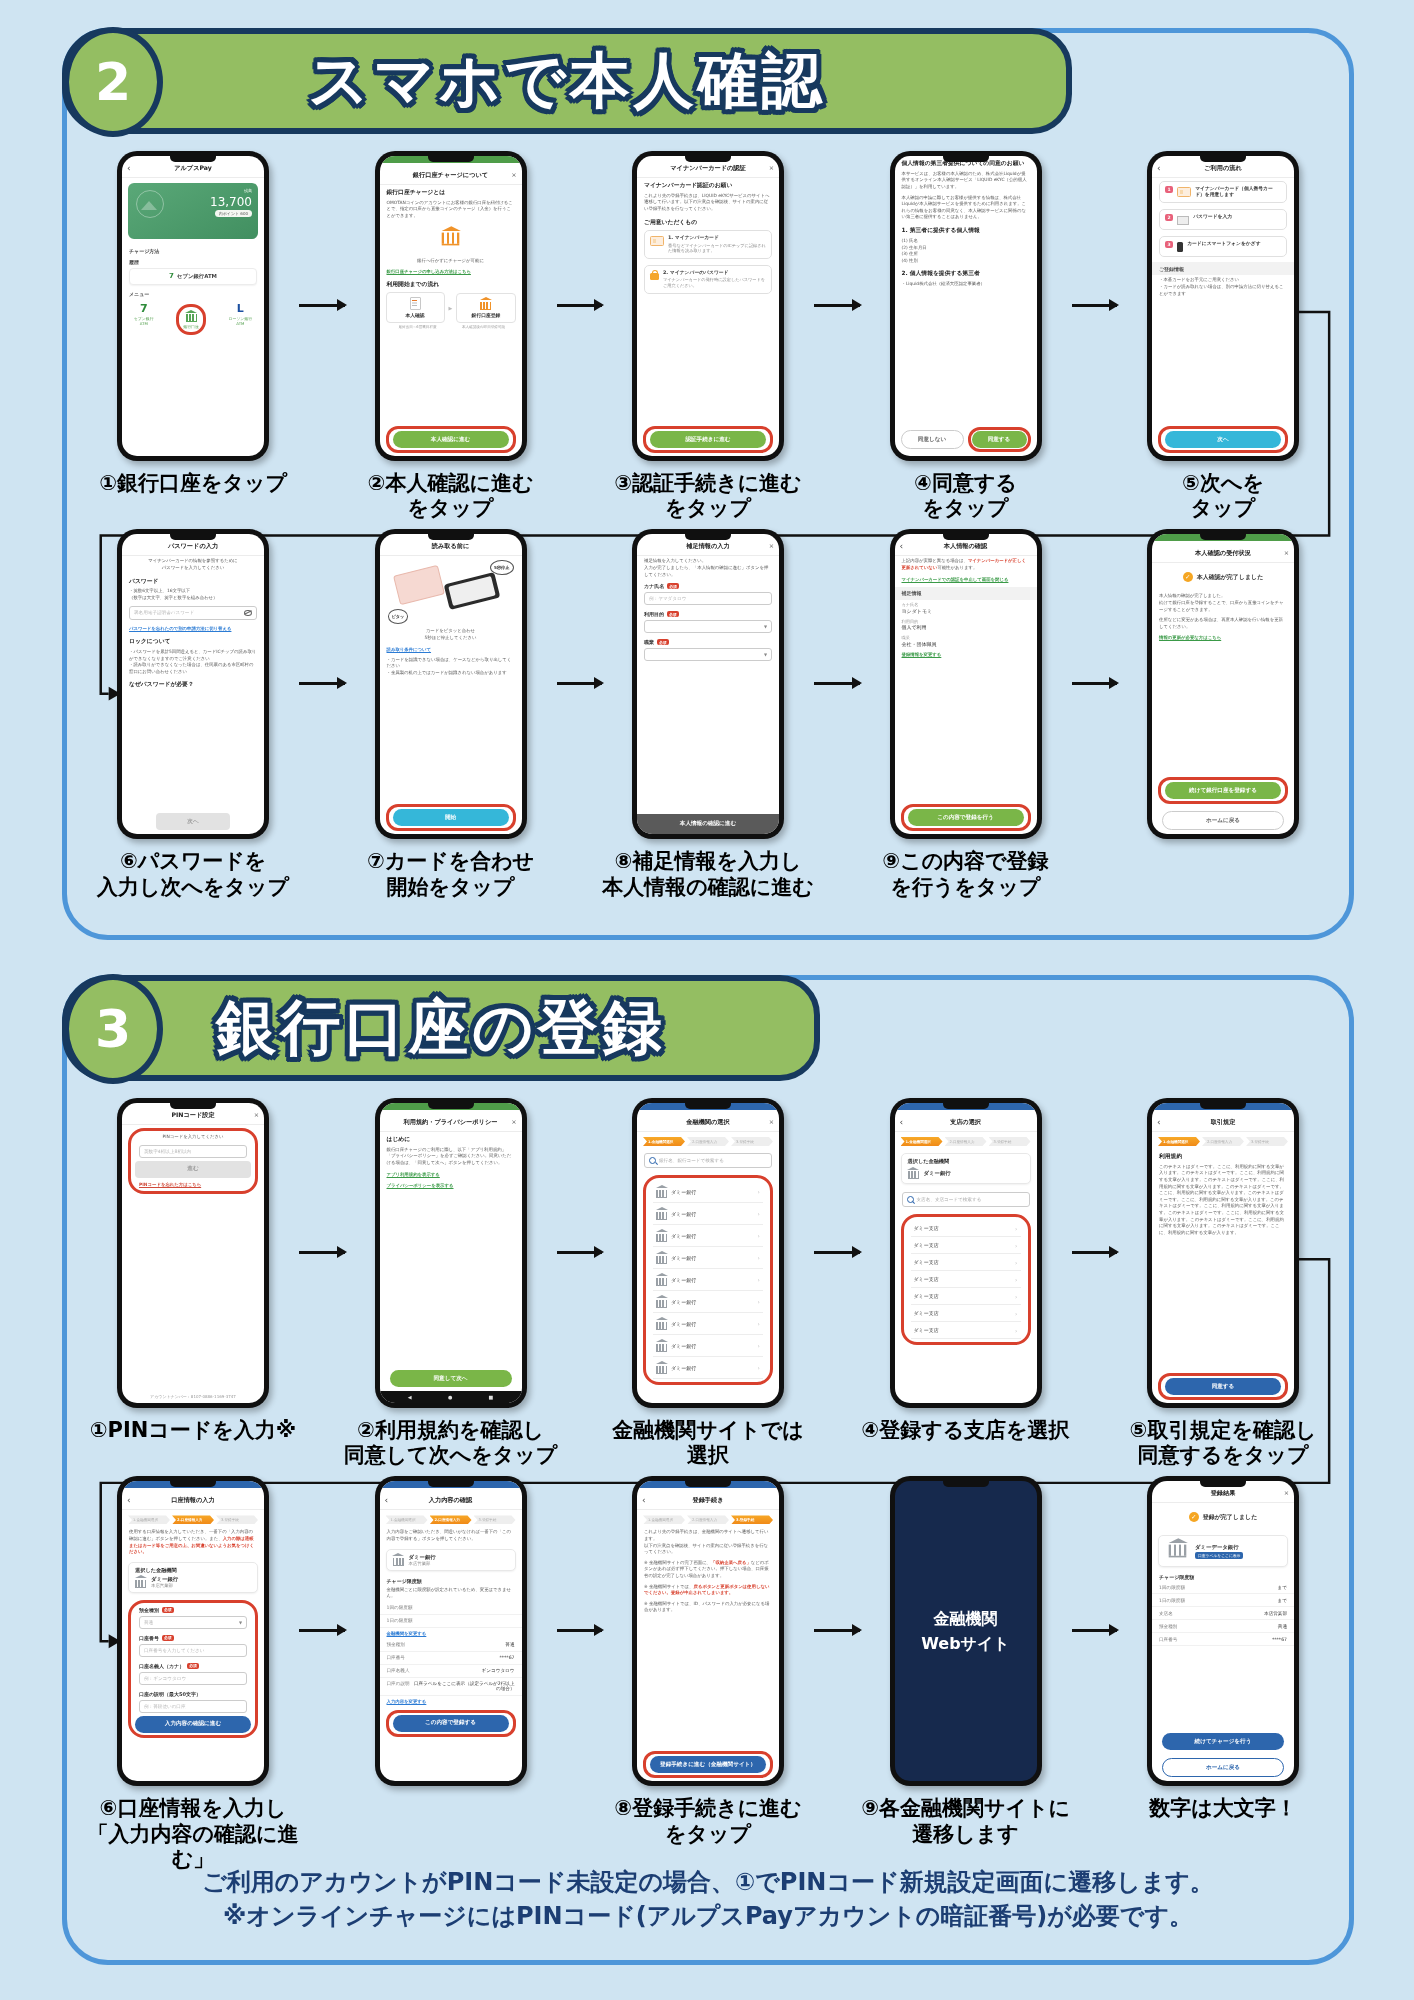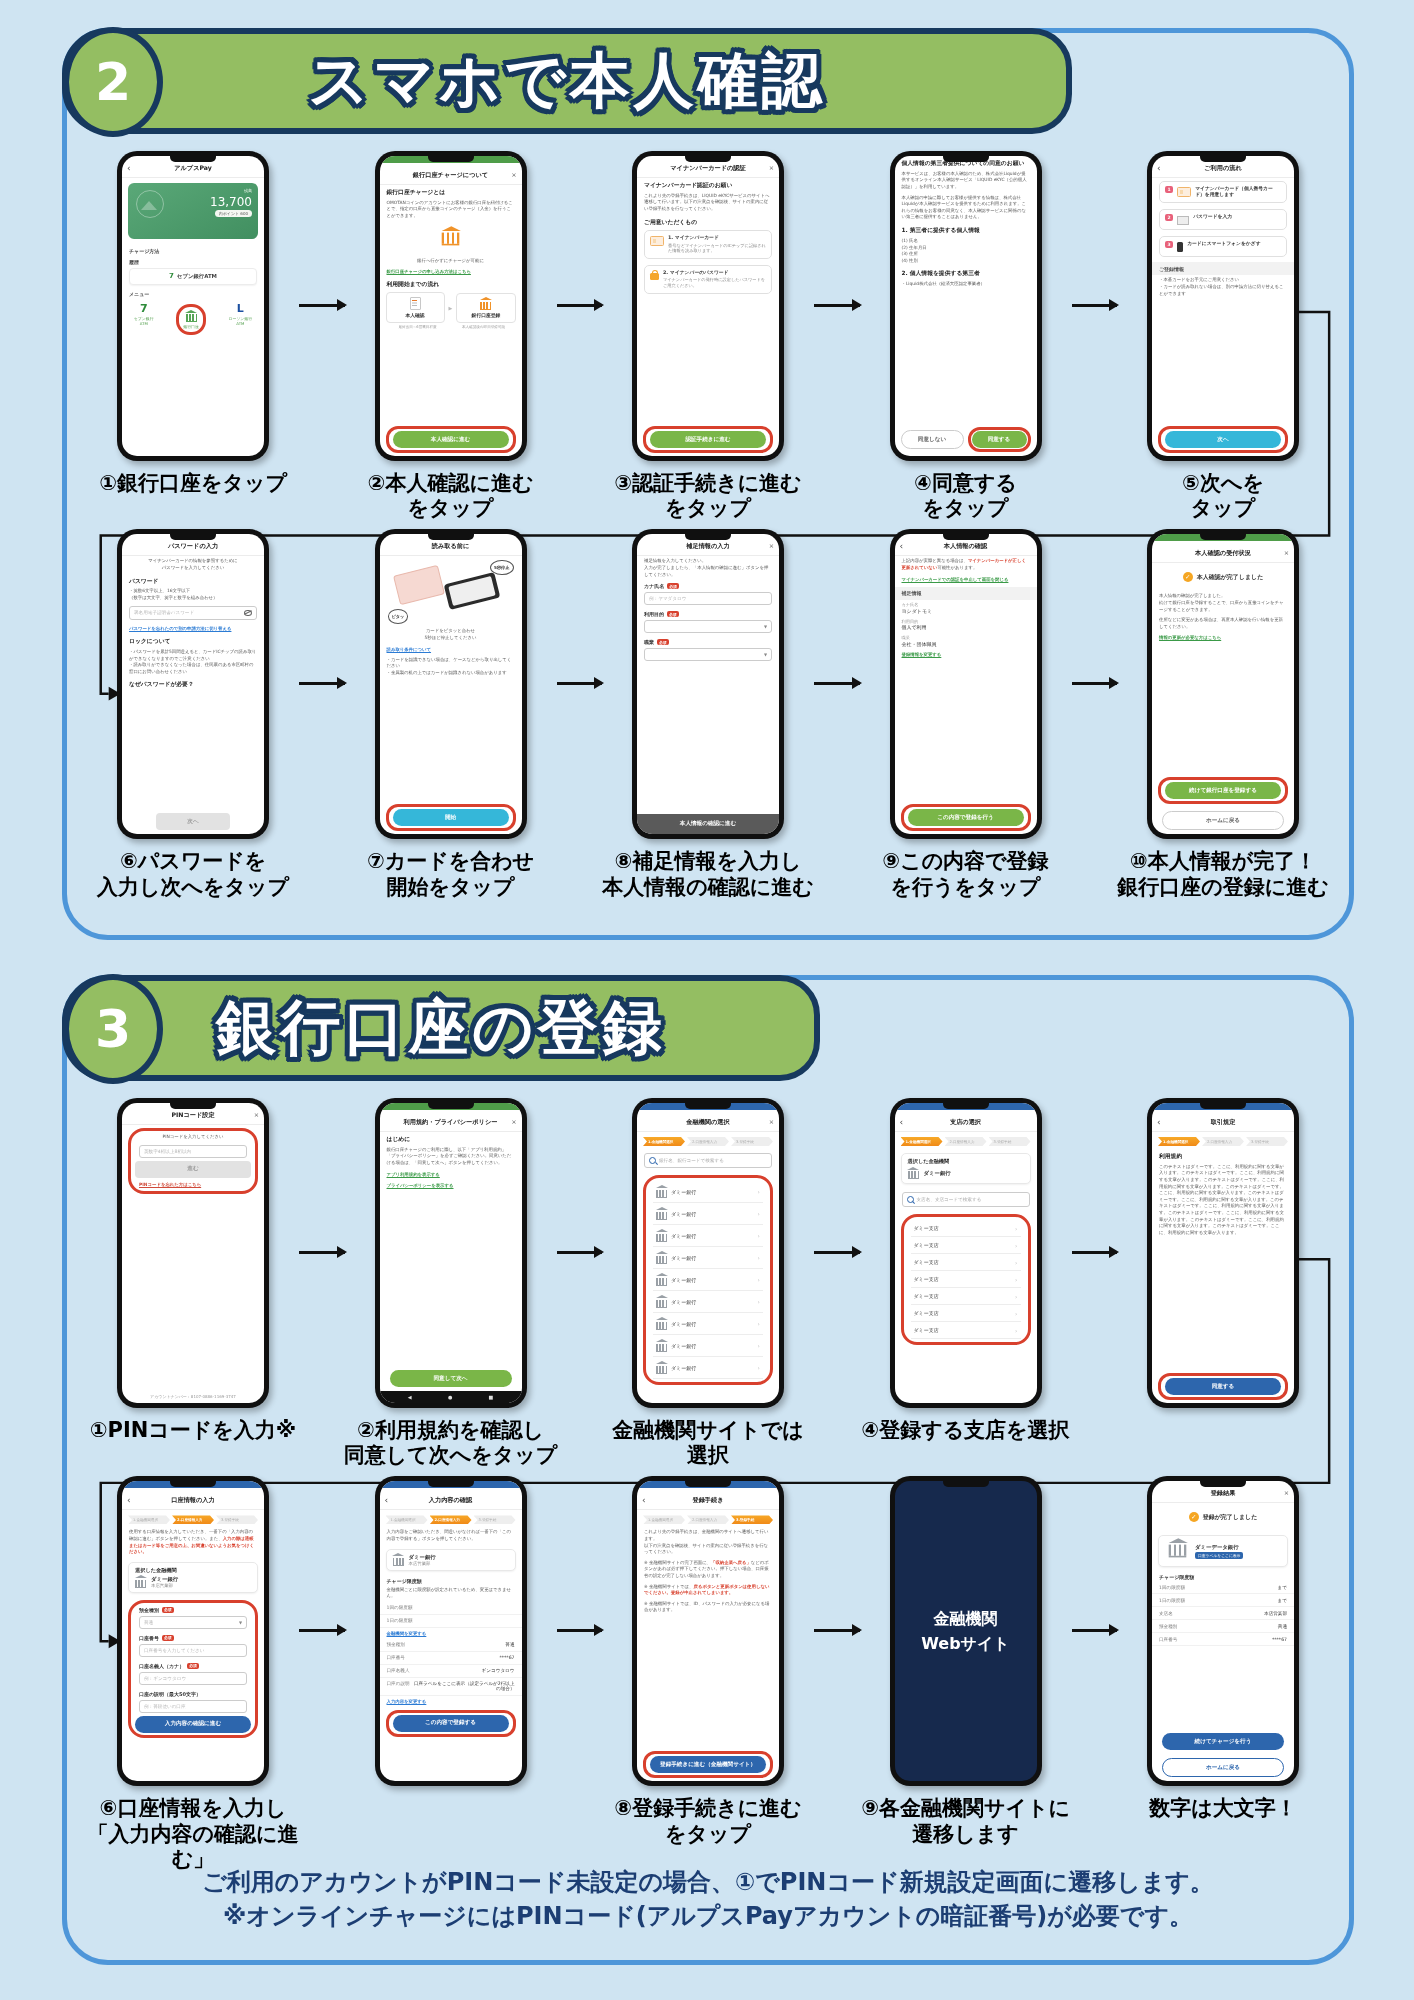--- a/index.html
+++ b/index.html
@@ -508,22 +508,20 @@
               <div class="p-text">住所などに変更がある場合は、再度本人確認を行い情報を更新してください。</div>
               <div class="p-link c-green">情報の更新が必要な方はこちら</div>
               <div class="p-spc" style="flex: 1 1 0%;"></div>
               <div class="redring" style="border-radius: 12px;">
                 <div class="p-btn v-green">続けて銀行口座を登録する</div>
               </div>
               <div class="p-btn v-white">ホームに戻る</div>
             </div>
             <div class="notch"></div>
           </div>
-          <div class="pcap">⑩本人情報が完了！
-銀行口座の登録に進む</div>
         </div>
       </div>
     </div>
 </section>
 
 <section class="sect" id="sect3">
   <svg class="conn" viewBox="0 0 1292 990" preserveAspectRatio="none">
     <path d="M1240 282 H1272 V508 H34 V668 H42" fill="none" stroke="#111" stroke-width="2.5"></path>
     <polygon points="54,668 42,661 42,675" fill="#111"></polygon>
   </svg>
@@ -746,20 +744,22 @@
               </div>
               <div class="p-title">利用規約</div>
               <div class="p-text">このテキストはダミーです。ここに、利用規約に関する文章が入ります。このテキストはダミーです。ここに、利用規約に関する文章が入ります。このテキストはダミーです。ここに、利用規約に関する文章が入ります。このテキストはダミーです。ここに、利用規約に関する文章が入ります。このテキストはダミーです。ここに、利用規約に関する文章が入ります。このテキストはダミーです。ここに、利用規約に関する文章が入ります。このテキストはダミーです。ここに、利用規約に関する文章が入ります。このテキストはダミーです。ここに、利用規約に関する文章が入ります。このテキストはダミーです。ここに、利用規約に関する文章が入ります。</div>
               <div class="p-spc" style="flex: 1 1 0%;"></div>
               <div class="redring" style="border-radius: 12px;">
                 <div class="p-btn v-blue">同意する</div>
               </div>
             </div>
             <div class="notch"></div>
           </div>
+          <div class="pcap">⑤取引規定を確認し
+同意するをタップ</div>
         </div>
       </div>
       <div class="prow">
         <div class="pcol">
           <div class="phone">
             <div class="screen">
               <div>
                 <div class="p-status" style="background: rgb(45, 102, 173);"></div>
                 <div class="p-hdr">
                   <div class="p-back">‹</div>

